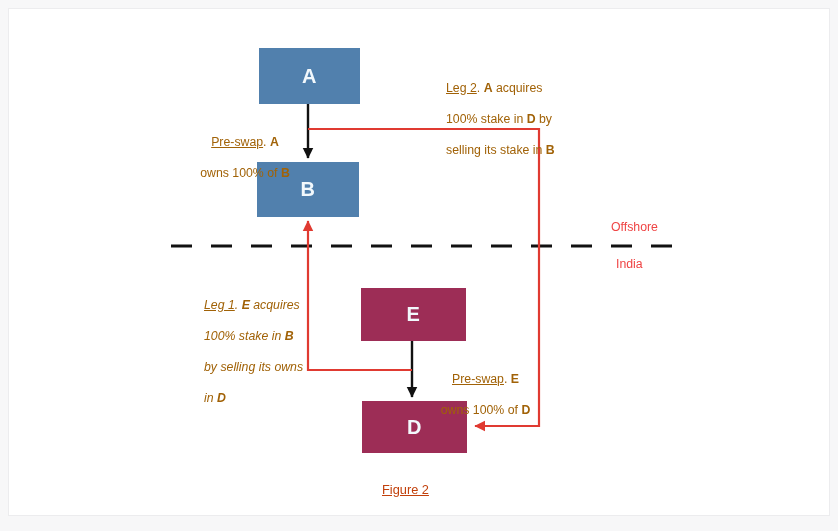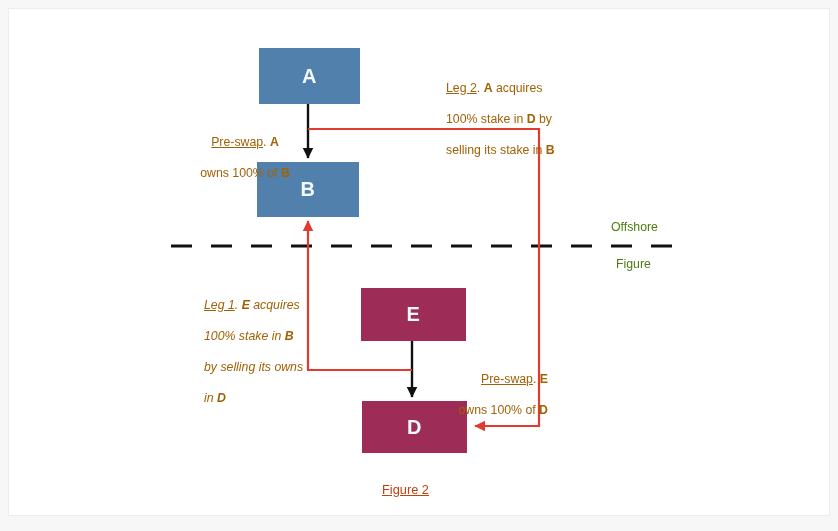--- a/index.html
+++ b/index.html
@@ -52,21 +52,21 @@
     color: #a16207;
     font-family: "Liberation Sans", sans-serif;
     white-space: pre-line;
   }
   .note b { font-weight: bold; }
   .note .u { text-decoration: underline; }
 
   .region-label {
     position: absolute;
     font-size: 12.3px;
-    color: #4d7c0f;
+    color: #ef4444;
     font-family: "Liberation Sans", sans-serif;
   }
   #figure-caption {
     position: absolute;
     font-size: 12.8px;
     color: #c2410c;
     text-decoration: underline;
     font-family: "Liberation Sans", sans-serif;
     white-space: nowrap;
   }
@@ -124,23 +124,23 @@
     <span>selling its stake in <b>B</b></span>
   </div>
 
   <div class="note" style="left:195px; top:273px; width:125px; text-align:left;font-style:italic;">
     <span class="u">Leg 1</span><span>. <b>E</b> acquires</span><br>
     <span>100% stake in <b>B</b></span><br>
     <span>by selling its owns</span><br>
     <span>in <b>D</b></span>
   </div>
 
-  <div class="note" style="left:414px; top:347px; width:125px; text-align:right;">
+  <div class="note" style="left:414px; top:347px; width:125px; text-align:center;">
     <span class="u">Pre-swap</span><span>. <b>E</b></span><br>
     <span>owns 100% of <b>D</b></span>
   </div>
 
   <div class="region-label" style="left:602px; top:211px;">Offshore</div>
-  <div class="region-label" style="left:607px; top:248px;">Figure</div>
+  <div class="region-label" style="left:607px; top:248px;">India</div>
 
   <div id="figure-caption" style="left:373px; top:473px;">Figure 2</div>
 
 </div>
 
 </body></html>

